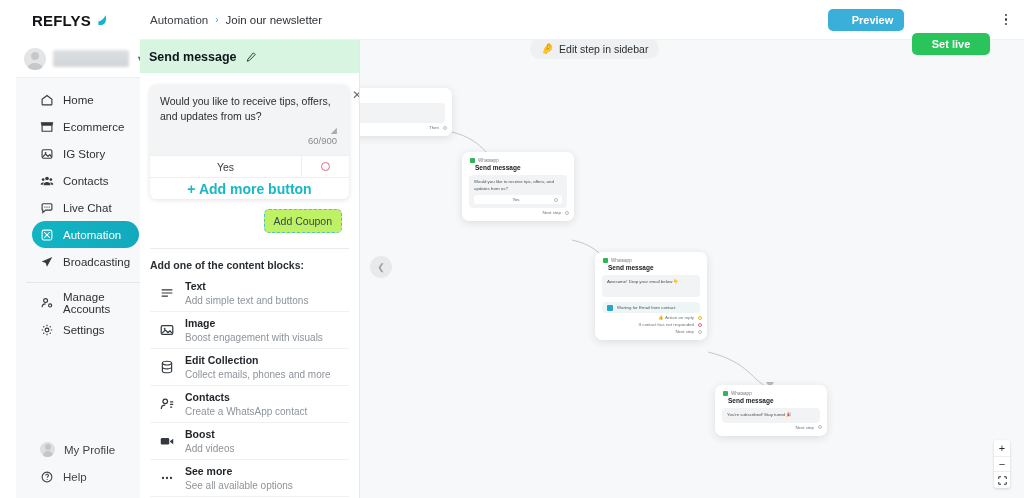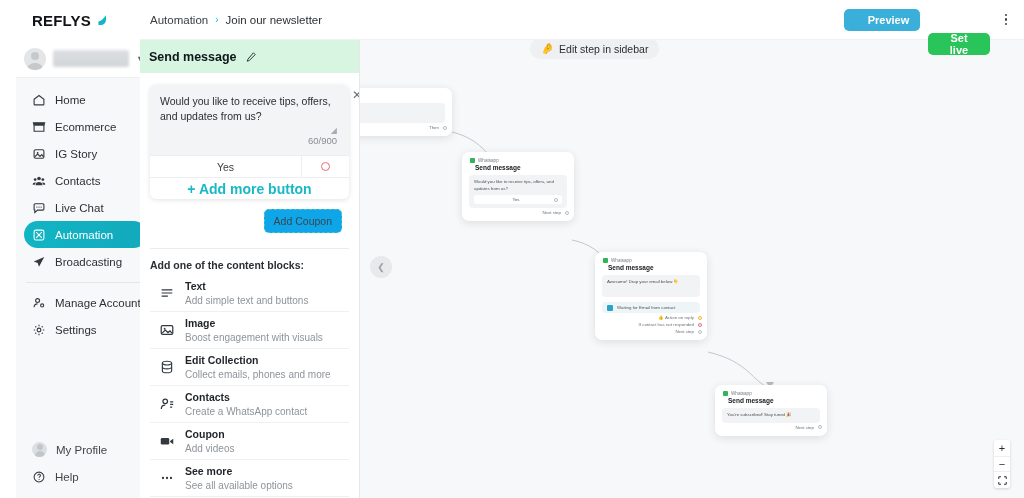--- a/index.html
+++ b/index.html
@@ -42,21 +42,21 @@
   .acct-name {
     flex: 1; height: 17px; border-radius: 2px;
     background: linear-gradient(180deg,#dcdfe2,#d2d5d8);
     filter: blur(1.4px);
   }
   .chev { color: #5c6166; font-size: 9px; }
 
   .nav { padding-top: 8px; flex: none; }
   .nav-item {
     display: flex; align-items: center; gap: 9px;
-    height: 27px; margin: 0 8px; padding-left: 8px;
+    height: 27px; margin: 0 16px; padding-left: 8px;
     border-radius: 14px;
     font-size: 11.5px; color: #2c3136; cursor: pointer;
   }
   .nav-item .ico { width: 14px; height: 14px; flex: none; display:block; color:#343a40;}
   .nav-item.active {
     background: linear-gradient(90deg,#11b5c4,#13a9bd);
     color: #ffffff;
   }
   .nav-item.active .ico { color: #ffffff; }
   .nav-sep { height:1px; background:#e4e6e8; margin: 7px 10px 6px; }
@@ -81,21 +81,21 @@
   .crumb .sep { color:#18b9c7; font-size:10px; }
   .crumb .cur { color:#2c3136; }
   .top-actions { margin-left:auto; display:flex; align-items:center; gap:8px; }
   .btn {
     border:none; cursor:pointer; border-radius: 5px;
     font-size: 11px; font-weight: 600; font-family:"Liberation Sans", sans-serif;
     display:flex; align-items:center; justify-content:center; gap:13px;
     height: 22px; padding: 0 12px; color:#fff;
   }
   .btn-preview { background:#3aafd9; width:76px; }
-  .btn-live { background:#2ac55a; width:62px;margin-top:48px; }
+  .btn-live { background:#2ac55a; width:78px;margin-top:48px; }
   .kebab {
     width:16px;height:22px;display:flex;flex-direction:column;align-items:center;justify-content:center;gap:2px;
     cursor:pointer;
   }
   .kebab i { width:2.5px;height:2.5px;border-radius:50%;background:#3b4045;display:block; }
 
   
   .panel {
     position: absolute; left: 140px; top: 40px;
     width: 220px; height: 458px;
@@ -129,21 +129,21 @@
     border-top:1px solid #eceef0; height:22px;
     display:flex; align-items:center; justify-content:center;
     font-size:14px; color:#18b9c7; font-weight:700; cursor:pointer;
   }
   .close-x {
     position:absolute; right:-14px; top:4px; width:12px;height:12px;
     color:#6b7075; font-size:12px; line-height:12px; cursor:pointer; text-align:center;
   }
   .coupon-wrap { display:flex; justify-content:flex-end; padding: 10px 17px 0 0; }
   .btn-coupon {
-    border: 1.2px dashed #4fc3c9; border-radius:5px; background:#0ea5e9;
+    border: 1.2px dashed #4fc3c9; border-radius:5px; background:#bef264;
     color:#39474f; font-size:10.5px; padding: 5px 9px; cursor:pointer;
     font-family:"Liberation Sans", sans-serif;
   }
 
   .blocks-hd {
     margin: 15px 10px 4px; font-size:10.5px; font-weight:700; color:#2a2f34;
     border-top:1px solid #e9ebed; padding-top:10px;
   }
   .block {
     margin: 0 10px; height: 37px; display:flex; align-items:center; gap:10px;
@@ -436,21 +436,21 @@
           <div class="s">Create a WhatsApp contact</div>
         </div>
       </div>
 
       <div class="block">
         <svg class="bico" viewBox="0 0 18 18" fill="currentColor">
             <rect x="2" y="5.5" width="9.5" height="7.5" rx="1.5"></rect>
             <path d="M12.5 9l3.5-2.6v6.2L12.5 10z"></path>
           </svg>
         <div>
-          <div class="t">Coupon</div>
+          <div class="t">Boost</div>
           <div class="s">Add videos</div>
         </div>
       </div>
 
       <div class="block">
         <svg class="bico" viewBox="0 0 18 18" fill="currentColor">
             <circle cx="4.5" cy="9" r="1.3"></circle>
             <circle cx="9" cy="9" r="1.3"></circle>
             <circle cx="13.5" cy="9" r="1.3"></circle>
           </svg>

